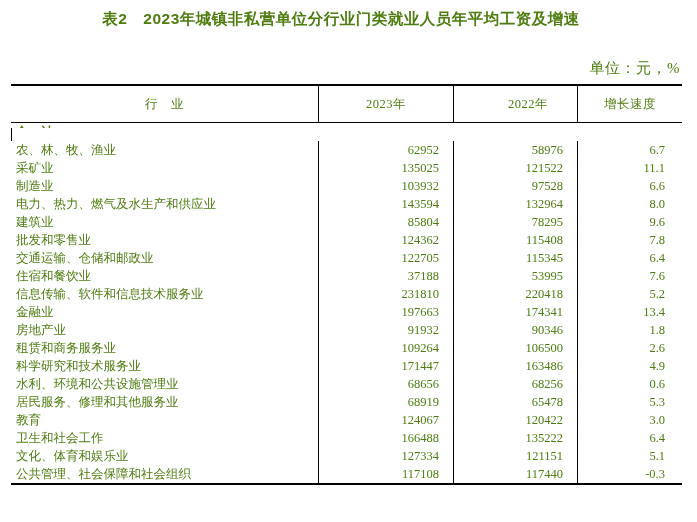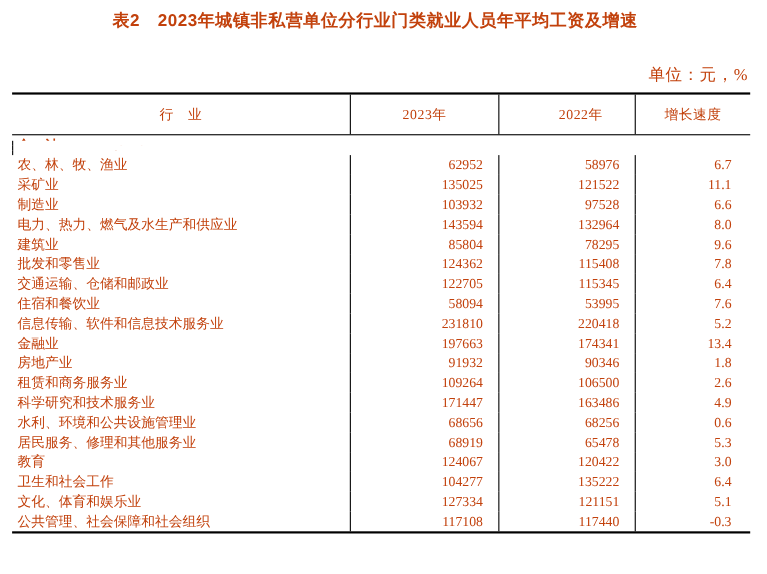--- a/index.html
+++ b/index.html
@@ -5,21 +5,21 @@
   html, body {
     margin: 0;
     padding: 0;
     background: #ffffff;
   }
   .page {
     position: relative;
     width: 697px;
     height: 522px;
     background: #ffffff;
-    color: #c2410c;
+    color: #4d7c0f;
     font-family: "Liberation Serif", "DejaVu Serif", serif;
     overflow: hidden;
   }
   .title {
     position: absolute;
     top: 9px;
     left: 11px;
     width: 660px;
     text-align: center;
     font-family: "Liberation Sans", "DejaVu Sans", sans-serif;
@@ -138,21 +138,21 @@
           <div class="cell c4">7.8</div>
         </div>
         <div class="row">
           <div class="cell c1">交通运输、仓储和邮政业</div>
           <div class="cell c2">122705</div>
           <div class="cell c3">115345</div>
           <div class="cell c4">6.4</div>
         </div>
         <div class="row">
           <div class="cell c1">住宿和餐饮业</div>
-          <div class="cell c2">58094</div>
+          <div class="cell c2">37188</div>
           <div class="cell c3">53995</div>
           <div class="cell c4">7.6</div>
         </div>
         <div class="row">
           <div class="cell c1">信息传输、软件和信息技术服务业</div>
           <div class="cell c2">231810</div>
           <div class="cell c3">220418</div>
           <div class="cell c4">5.2</div>
         </div>
         <div class="row">
@@ -192,21 +192,21 @@
           <div class="cell c4">5.3</div>
         </div>
         <div class="row">
           <div class="cell c1">教育</div>
           <div class="cell c2">124067</div>
           <div class="cell c3">120422</div>
           <div class="cell c4">3.0</div>
         </div>
         <div class="row">
           <div class="cell c1">卫生和社会工作</div>
-          <div class="cell c2">104277</div>
+          <div class="cell c2">166488</div>
           <div class="cell c3">135222</div>
           <div class="cell c4">6.4</div>
         </div>
         <div class="row">
           <div class="cell c1">文化、体育和娱乐业</div>
           <div class="cell c2">127334</div>
           <div class="cell c3">121151</div>
           <div class="cell c4">5.1</div>
         </div>
         <div class="row">

